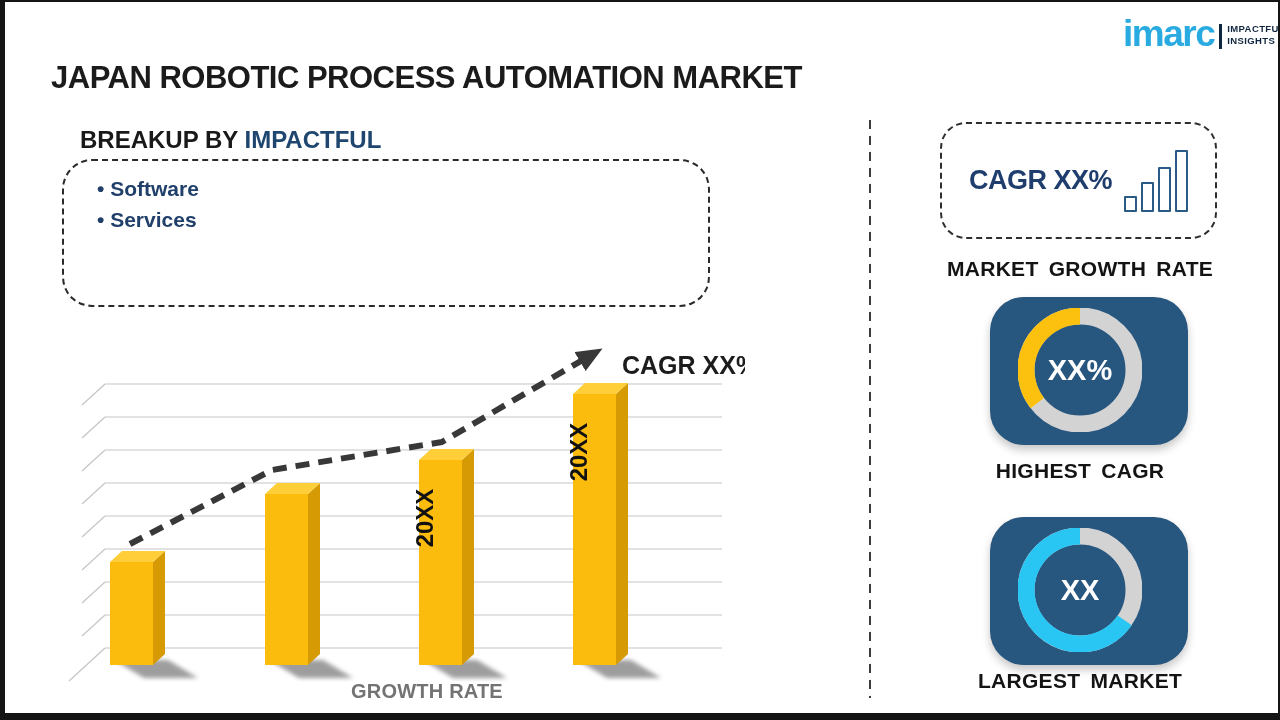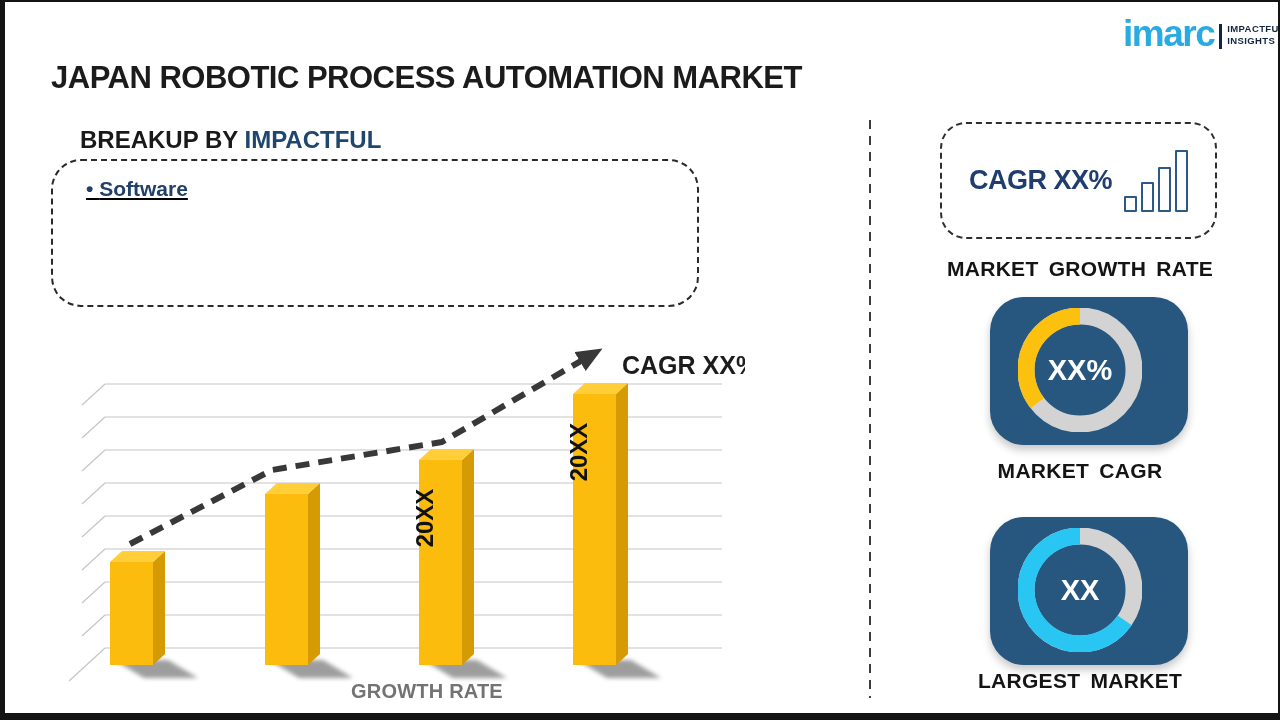--- a/index.html
+++ b/index.html
@@ -31,24 +31,23 @@
   .logo-tagline { margin:9px 0 0 5px; display:flex; flex-direction:column; }
   .logo-tagline span {
     font-size:9.5px; font-weight:700; color:#10253f; letter-spacing:0.4px; line-height:12px;
   }
 
   
   .breakup-heading { left:75px; top:124px; font-size:24px; font-weight:700; white-space:nowrap; }
   .breakup-heading .prefix { color:#191919; }
   .breakup-heading .highlight { color:#1F466F; }
   .components-box {
-    left:46px; top:157px; width:648px; height:148px;
+    left:57px; top:157px; width:648px; height:148px;
     border:2px dashed #2a2a2a; border-radius:30px;
     padding:12px 0 0 33px;
-    text-decoration:underline;
   }
   .bullet-item {
     font-size:21px; font-weight:700; color:#203F6A; line-height:31px; white-space:nowrap;
   }
   .bullet-item::before { content:"• "; }
 
   
   .chart-wrap { left:50px; top:340px; width:690px; height:368px; }
   .chart-xlabel {
     position:absolute; left:222px; top:338px; width:300px;
@@ -102,20 +101,21 @@
     <span>INSIGHTS</span>
   </span>
 </div>
 
 <div class="abs breakup-heading">
   <span class="prefix">BREAKUP BY </span><span class="highlight">IMPACTFUL</span>
 </div>
 
 <div class="abs components-box">
   <div class="bullet-item">Software</div>
+  <div class="bullet-item">Services</div>
 </div>
 
 <div class="abs chart-wrap">
   <svg id="growth-chart-svg" width="690" height="368" viewBox="0 0 690 368">
     <defs>
       <filter id="shadow-blur" x="-30%" y="-30%" width="160%" height="160%">
         <feGaussianBlur stdDeviation="2"></feGaussianBlur>
       </filter>
       <marker id="trend-arrow" markerUnits="userSpaceOnUse" markerWidth="26" markerHeight="22" refX="15" refY="11" orient="auto">
         <path d="M0,0 L26,11 L0,22 Z" fill="#383838"></path>
@@ -187,21 +187,21 @@
 
 <div class="abs panel-label" style="top:255px;">MARKET GROWTH RATE</div>
 
 <div class="abs tile" style="left:985px; top:295px;">
   <svg class="donut" width="124" height="124" viewBox="0 0 124 124">
       <circle cx="62" cy="62" r="54" fill="none" stroke="#D3D3D3" stroke-width="17"></circle>
     <path d="M 19.3 95.1 A 54 54 0 0 1 62 8" fill="none" stroke="#FCC10E" stroke-width="17"></path>
       <text class="donut-value" x="62" y="72" text-anchor="middle" font-size="29">XX%</text>
   </svg>
 </div>
-<div class="abs panel-label" style="top:457px;">MARKET CAGR</div>
+<div class="abs panel-label" style="top:457px;">HIGHEST CAGR</div>
 
 <div class="abs tile" style="left:985px; top:515px;">
   <svg class="donut" width="124" height="124" viewBox="0 0 124 124">
       <circle cx="62" cy="62" r="54" fill="none" stroke="#D3D3D3" stroke-width="17"></circle>
     <path d="M 106.7 92.4 A 54 54 0 1 1 62 8" fill="none" stroke="#29C6F4" stroke-width="17"></path>
       <text class="donut-value" x="62" y="72" text-anchor="middle" font-size="29">XX</text>
   </svg>
 </div>
 <div class="abs panel-label" style="top:667px;">LARGEST MARKET</div>
 

